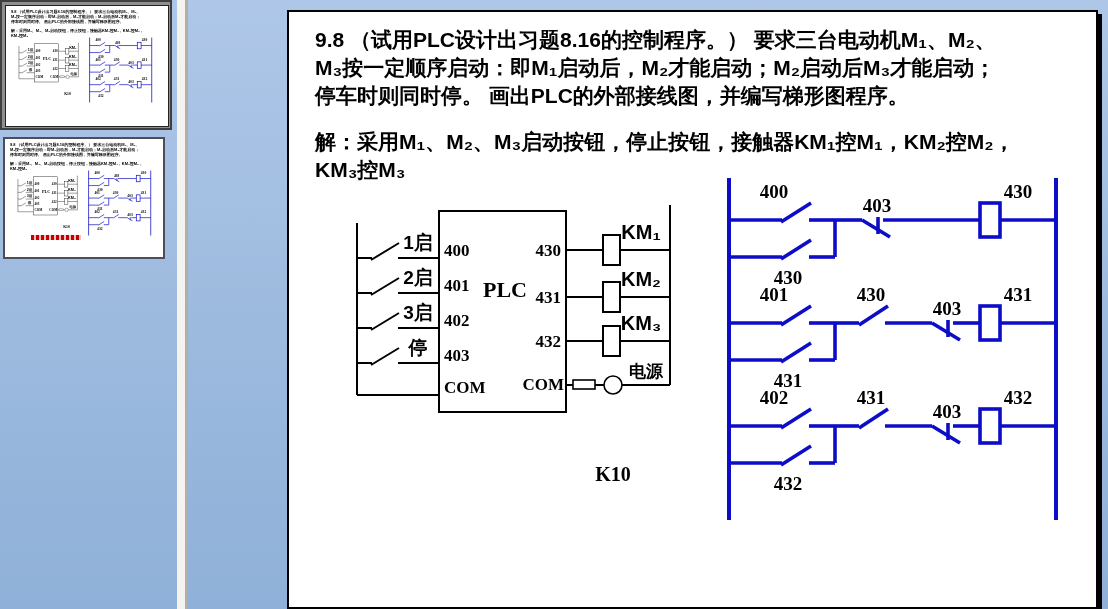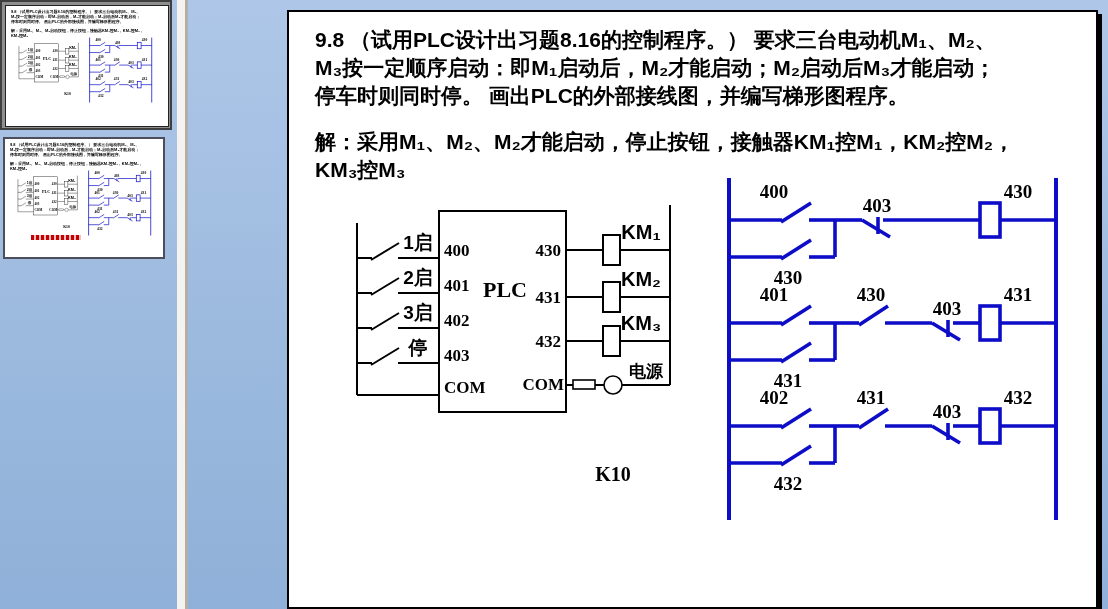--- a/index.html
+++ b/index.html
@@ -294,21 +294,21 @@
     </div>
   </div>
 
   <div class="splitter"></div>
 
   <div class="main">
     <div class="slide" id="slide-main">
       <div class="problem">9.8  （试用PLC设计出习题8.16的控制程序。） 要求三台电动机M₁、M₂、
 M₃按一定顺序启动：即M₁启动后，M₂才能启动；M₂启动后M₃才能启动；
 停车时则同时停。 画出PLC的外部接线图，并编写梯形图程序。</div>
-      <div class="solution">解：采用M₁、M₂、M₂才能启动，停止按钮，接触器KM₁控M₁，KM₂控M₂，
+      <div class="solution">解：采用M₁、M₂、M₃启动按钮，停止按钮，接触器KM₁控M₁，KM₂控M₂，
 KM₃控M₃</div>
       <svg class="plc-svg" viewBox="0 0 350 300" width="350" height="300">
           <g>
             <rect x="97" y="11" width="127" height="201" fill="none" stroke="#000000" stroke-width="2"></rect>
             <text x="163" y="97" font-size="22" text-anchor="middle" font-family="&quot;Liberation Serif&quot;, serif" font-weight="bold" fill="#000">PLC</text>
             <line x1="15" y1="23" x2="15" y2="195" stroke="#000000" stroke-width="2"></line>
             <line x1="15" y1="58" x2="30" y2="58" stroke="#000000" stroke-width="2"></line>
             <line x1="29" y1="60" x2="57" y2="43" stroke="#000000" stroke-width="2"></line>
             <line x1="56" y1="58" x2="97" y2="58" stroke="#000000" stroke-width="2"></line>
             <text x="76" y="49" font-size="19" text-anchor="middle" font-family="&quot;Liberation Sans&quot;, sans-serif" font-weight="bold" fill="#000">1启</text>

